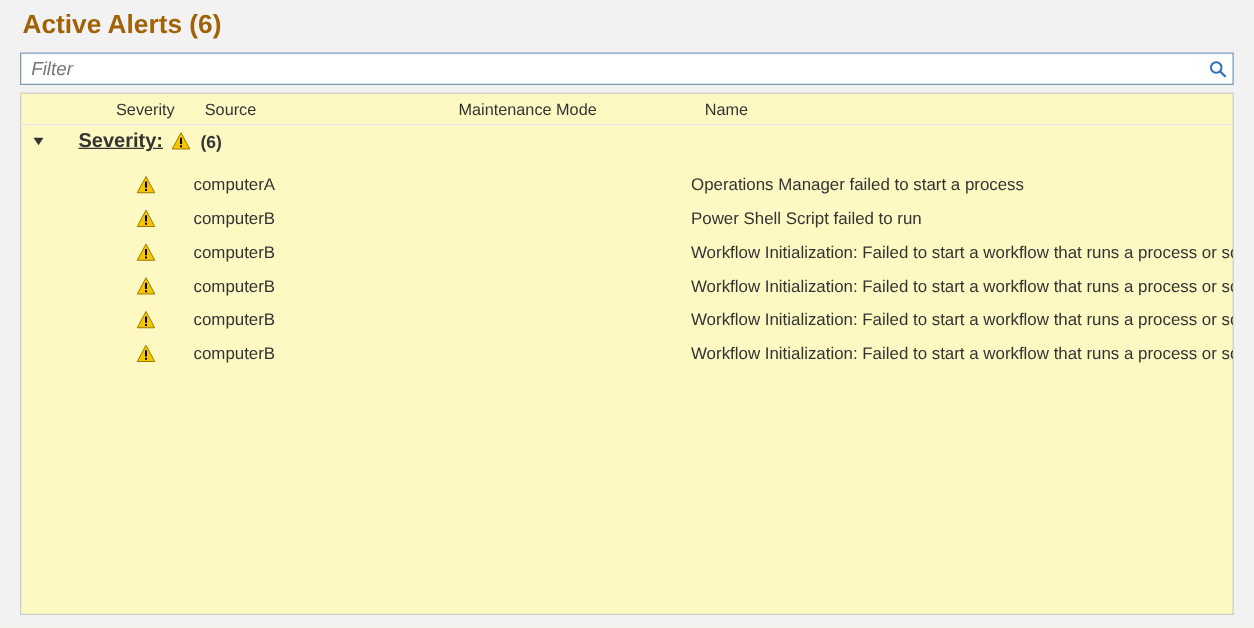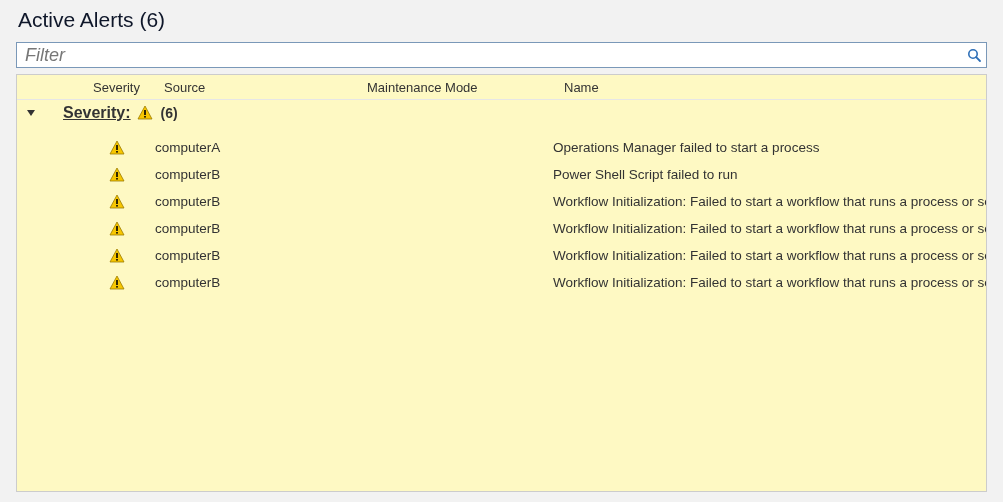--- a/index.html
+++ b/index.html
@@ -16,40 +16,40 @@
   .panel {
     box-sizing: border-box;
     padding: 8px 16px 10px 16px;
     width: 1003px;
     height: 502px;
     display: flex;
     flex-direction: column;
   }
   .title {
     font-size: 21px;
-    font-weight: 400;
-    color: #0f172a;
+    font-weight: 700;
+    color: #a16207;
     margin: 0 0 10px 2px;
     font-family: "Segoe UI Light", "Segoe UI", Arial, sans-serif;
   }
   .filter-wrap {
     border: 1px solid #7a98b8;
     background: #fff;
     display: flex;
     align-items: center;
     height: 24px;
     padding: 0 4px 0 6px;
     margin-bottom: 6px;
   }
   .filter-input {
     flex: 1;
     border: none;
     outline: none;
     font-style: italic;
-    font-size: 18px;
+    font-size: 15px;
     color: #777;
     background: transparent;
   }
   .filter-input::placeholder { color: #777; font-style: italic; }
   .search-icon svg { display: block; }
 
   .grid {
     flex: 1;
     background: #fef9c3;
     border: 1px solid #ccc;

